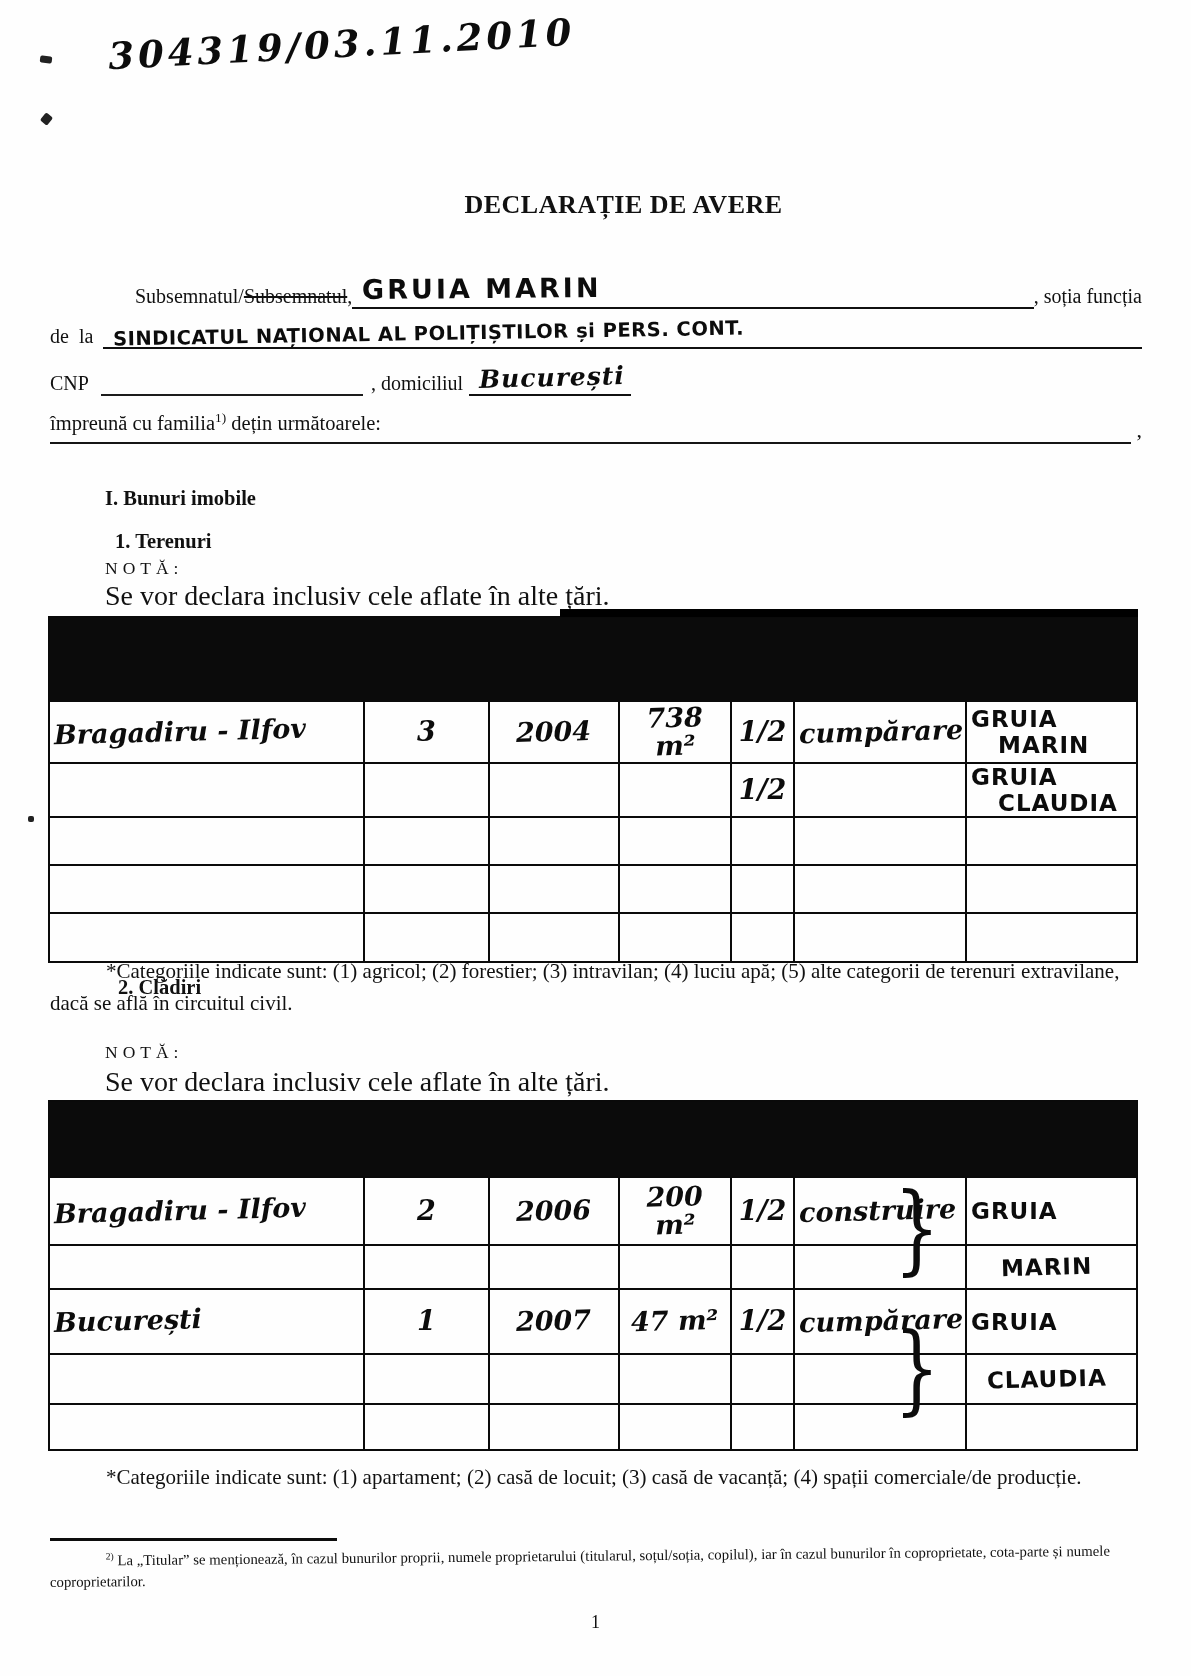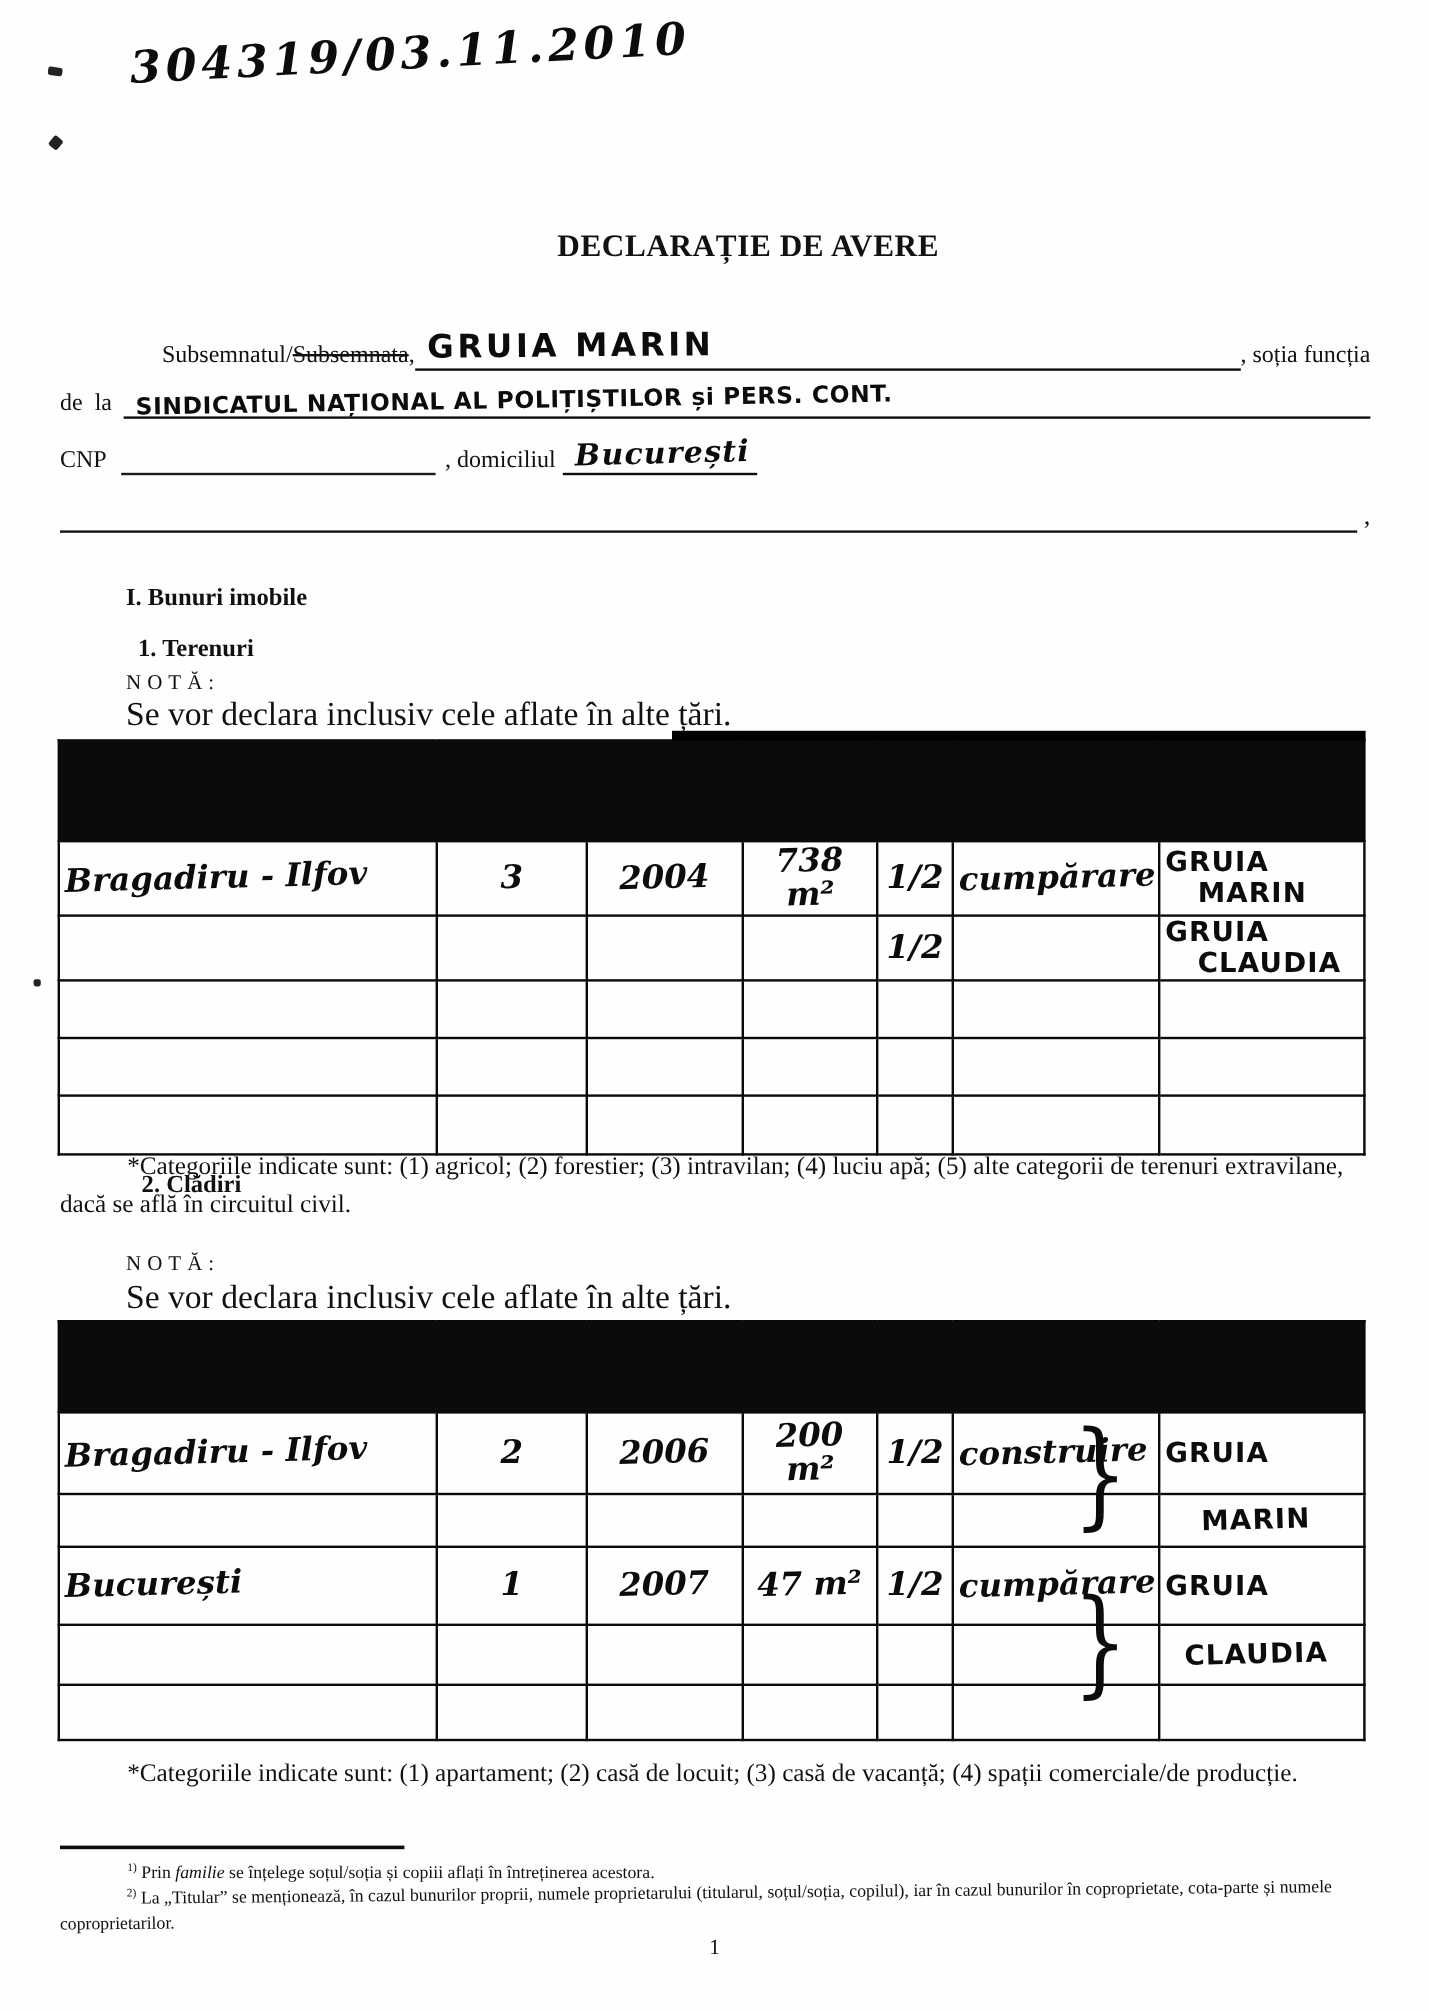--- a/index.html
+++ b/index.html
@@ -97,21 +97,21 @@
   <div class="reg-number hw-script">304319/03.11.2010</div>
   <div class="ink-mark m1"></div>
   <div class="ink-mark m2"></div>
   <div class="ink-mark m3"></div>
 
   <h1 class="title">DECLARAȚIE DE AVERE</h1>
 
   <div class="intro">
     <div class="iline">
       <span class="indent1"></span>
-      <span class="lbl"><span>Subsemnatul/</span><span class="struck">Subsemnata</span><span>,</span></span>
+      <span class="lbl"><span>Subsemnatul/</span><span class="struck">Subsemnatul</span><span>,</span></span>
       <span class="field grow">
           <span class="hw-caps name-val">GRUIA MARIN</span>
         </span>
       <span class="lbl">, soția funcția</span>
     </div>
     <div class="iline">
       <span class="lbl">de</span>
       <span class="lbl" style="padding:0 10px;">la</span>
       <span class="field grow">
           <span class="hw-caps inst-val">SINDICATUL NAȚIONAL AL POLIȚIȘTILOR și PERS. CONT.</span>
@@ -125,20 +125,21 @@
           <span class="hw-script dom-val tilt">București</span>
         </span>
     </div>
     <div class="iline l4">
       <span class="rule"></span>
       <span class="comma">,</span>
     </div>
   </div>
 
   <div class="declaration">
+    <div><span>împreună cu familia</span><sup>1)</sup><span> dețin următoarele:</span></div>
   </div>
 
   <h2 class="sec-h" style="left:105px; top:487px;">I. Bunuri imobile</h2>
   <h3 class="sec-h" style="left:115px; top:530px;">1. Terenuri</h3>
   <div class="nota-lbl" style="left:105px; top:558px;">NOTĂ:</div>
   <div class="nota-txt" style="left:105px; top:580px;">Se vor declara inclusiv cele aflate în alte țări.</div>
 
   <div class="twrap" style="top:616px;">
     <div class="strip strip1"></div>
     <table class="decl-table t1">
@@ -273,19 +274,18 @@
           </tr>
     </tbody>
       </table>
     <span class="brace" style="left:846px; top:92px;">}</span>
     <span class="brace" style="left:846px; top:232px;">}</span>
   </div>
   <div class="tbl-footnote" style="top:1462px;">*Categoriile indicate sunt: (1) apartament; (2) casă de locuit; (3) casă de vacanță; (4) spații comerciale/de producție.</div>
 
   <div class="fn-sep"></div>
   <div class="footnotes">
-    <p class="fn"><sup>1)</sup> <span>Prin </span><i>familie</i><span> se înțelege soțul/soția și copiii aflați în întreținerea acestora.</span></p>
     <p class="fn fn2"><sup>2)</sup> <span>La „Titular” se menționează, în cazul bunurilor proprii, numele proprietarului (titularul, soțul/soția, copilul), iar în cazul bunurilor în coproprietate, cota-parte și numele coproprietarilor.</span></p>
   </div>
 
   <div class="pageno">1</div>
 
 </div>
 
 </body></html>

